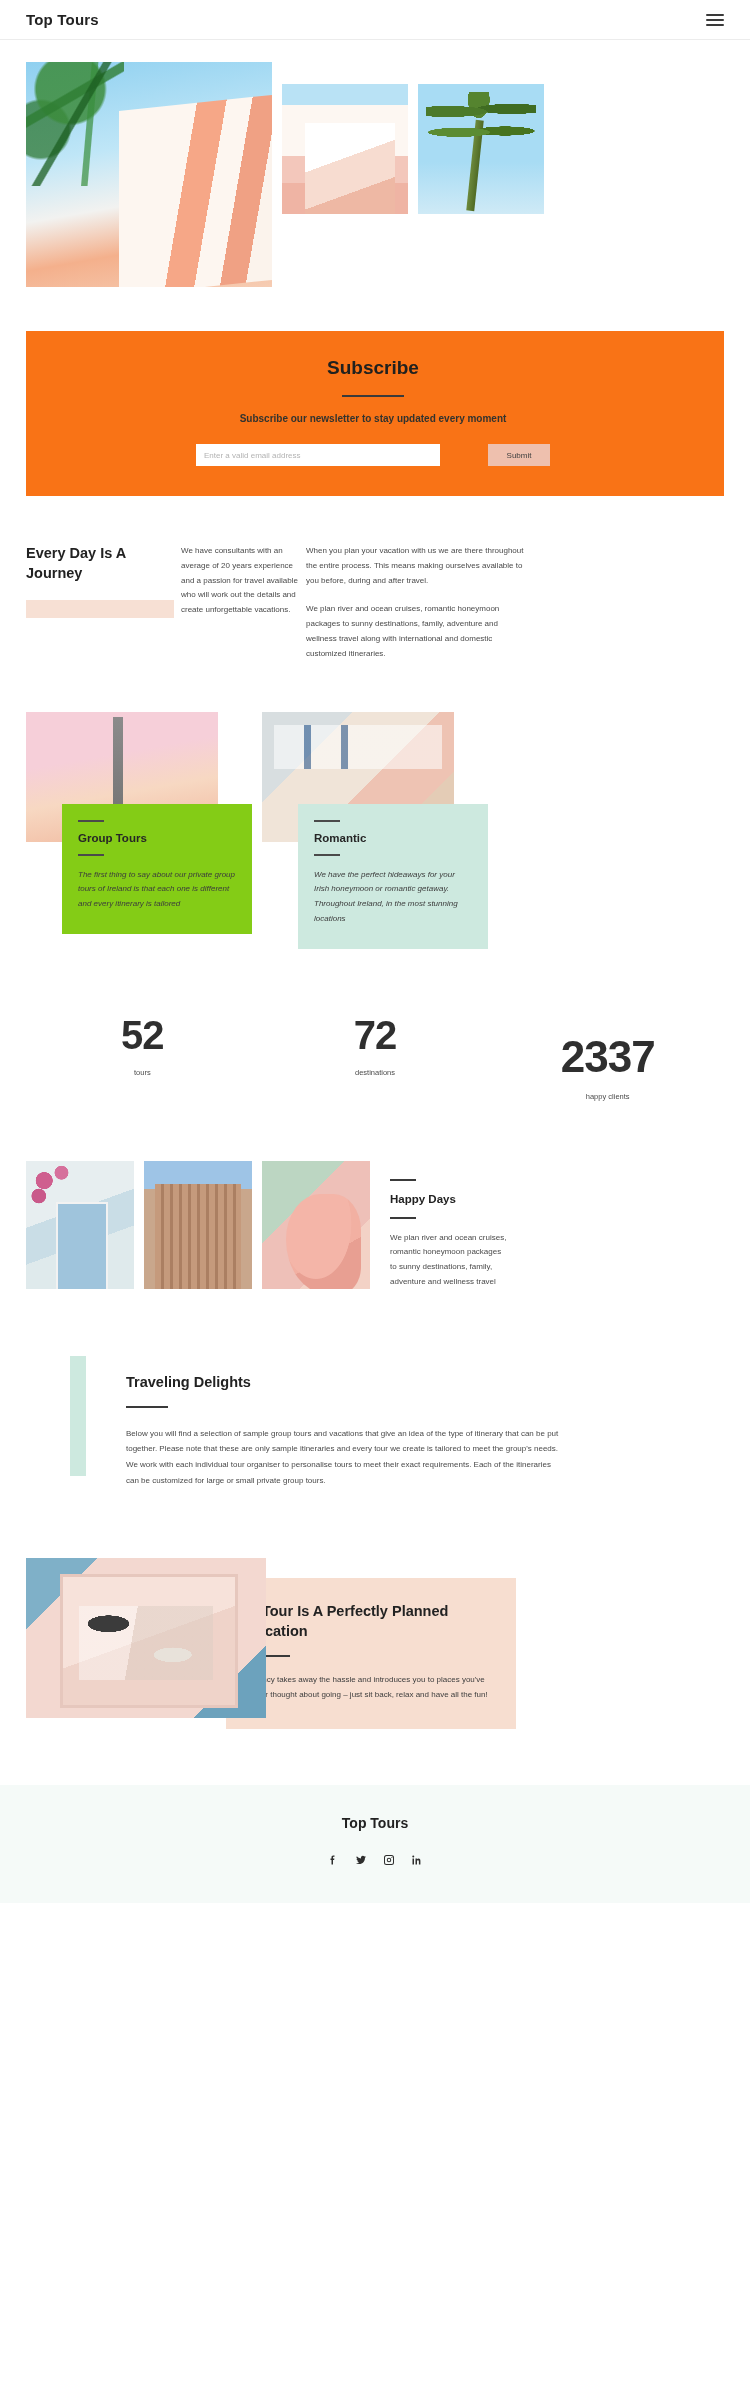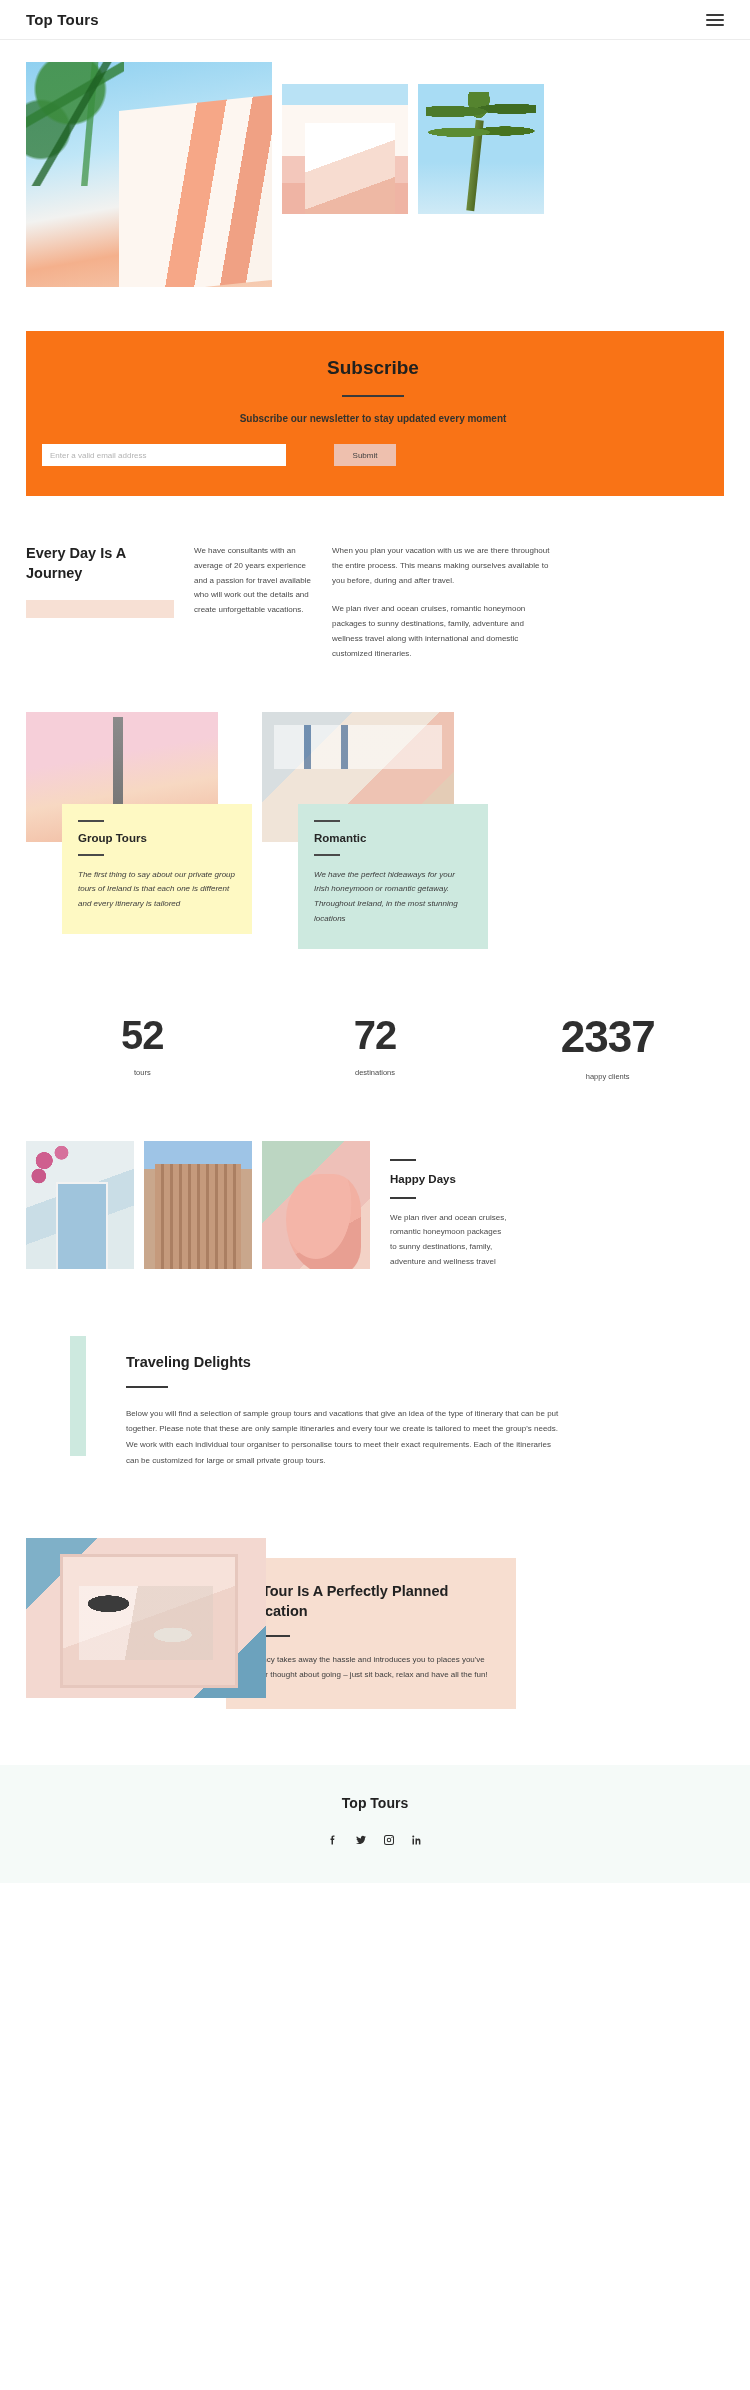--- a/index.html
+++ b/index.html
@@ -87,35 +87,35 @@
   
   .subscribe {
     margin: 44px 26px 0 26px;
     background: #f97316;
     padding: 26px 20px 30px 16px;
     text-align: center;
   }
   .sub-title { font-size: 19px; font-weight: bold; color: #20211f; }
   .sub-rule { width: 62px; height: 2px; background: #3a3a3a; margin: 16px auto 16px auto; }
   .sub-sub { font-size: 10px; font-weight: bold; color: #32332f; }
-  .sub-form { display: flex; margin-top: 20px; gap: 40px; }
+  .sub-form { display: flex; justify-content: center; margin-top: 20px; gap: 40px; }
   .sub-input {
     width: 244px; height: 22px; border: none; background: #fff;
     font-size: 8px; color: #9a9a9a; padding: 0 8px;
     font-family: "Liberation Sans", sans-serif;
   }
   .sub-input::placeholder { color: #b3b3b3; }
   .sub-btn {
     width: 62px; height: 22px; border: none; background: #eec0ae;
     font-size: 8px; color: #3f3f3f; cursor: pointer; margin-left: 8px;
     font-family: "Liberation Sans", sans-serif;
   }
 
   
-  .everyday { display: flex; padding: 48px 26px 0 26px; gap: 20px; }
+  .everyday { display: flex; padding: 48px 26px 0 26px; gap: 7px; }
   .ed-left { width: 148px; }
   .ed-title { font-size: 14.5px; font-weight: bold; line-height: 1.35; color: #222; }
   .ed-bar { width: 100%; height: 18px; background: #f7e0d4; margin-top: 17px; }
   .ed-col { width: 118px; }
   .ed-col.wide { width: 220px; }
   .ed-col p { font-size: 8px; line-height: 1.85; color: #4a4a4a; }
   .ed-col p + p { margin-top: 14px; }
 
   
   .cards { display: flex; padding: 50px 26px 0 26px; gap: 10px; }
@@ -148,36 +148,36 @@
     background: linear-gradient(90deg, #fff 0 18%, #1c4f8a 18% 22%, #fff 22% 40%, #1c4f8a 40% 44%, #fff 44%);
     opacity:.55;
   }
   .card-body {
     position: relative;
     width: 190px;
     margin-left: 36px;
     margin-top: -38px;
     padding: 16px 16px 22px 16px;
   }
-  .card-body.peach { background: #fef9c3; }
+  .card-body.peach { background: #84cc16; }
   .card-body.blue  { background: #d4e9f7; }
   .card-body.mint  { background: #cde9df; }
   .card-rule-top { width: 26px; height: 2px; background: #4a4a4a; margin-bottom: 10px; }
   .card-title { font-size: 11.5px; font-weight: bold; color: #262626; }
   .card-rule-bot { width: 26px; height: 2px; background: #4a4a4a; margin: 10px 0 12px 0; }
   .card-text { font-size: 8px; font-style: italic; line-height: 1.85; color: #3c3c3c; }
 
   
   .stats { display: flex; padding: 66px 26px 0 26px; }
   .stat { flex: 1; text-align: center; }
   .stat-num {
     font-size: 40px; font-weight: bold; letter-spacing: -1px;
     color: #2f2f2f; line-height: 1.02;
   }
-  .stat-num.big { font-size: 44px; }
+  .stat-num.big { font-size: 44px; margin-top: 20px; }
   .stat-label { font-size: 7.5px; color: #4c4c4c; margin-top: 12px; }
 
   
   .happy { display: flex; padding: 60px 26px 0 26px; gap: 10px; }
   .happy-img { width: 108px; height: 128px; }
   .hi1 {
     background: linear-gradient(160deg,#e7eef0 0 40%, #c9dde6 40% 62%, #dfeaec 62%);
     position: relative; overflow: hidden;
   }
   .hi1::after {

